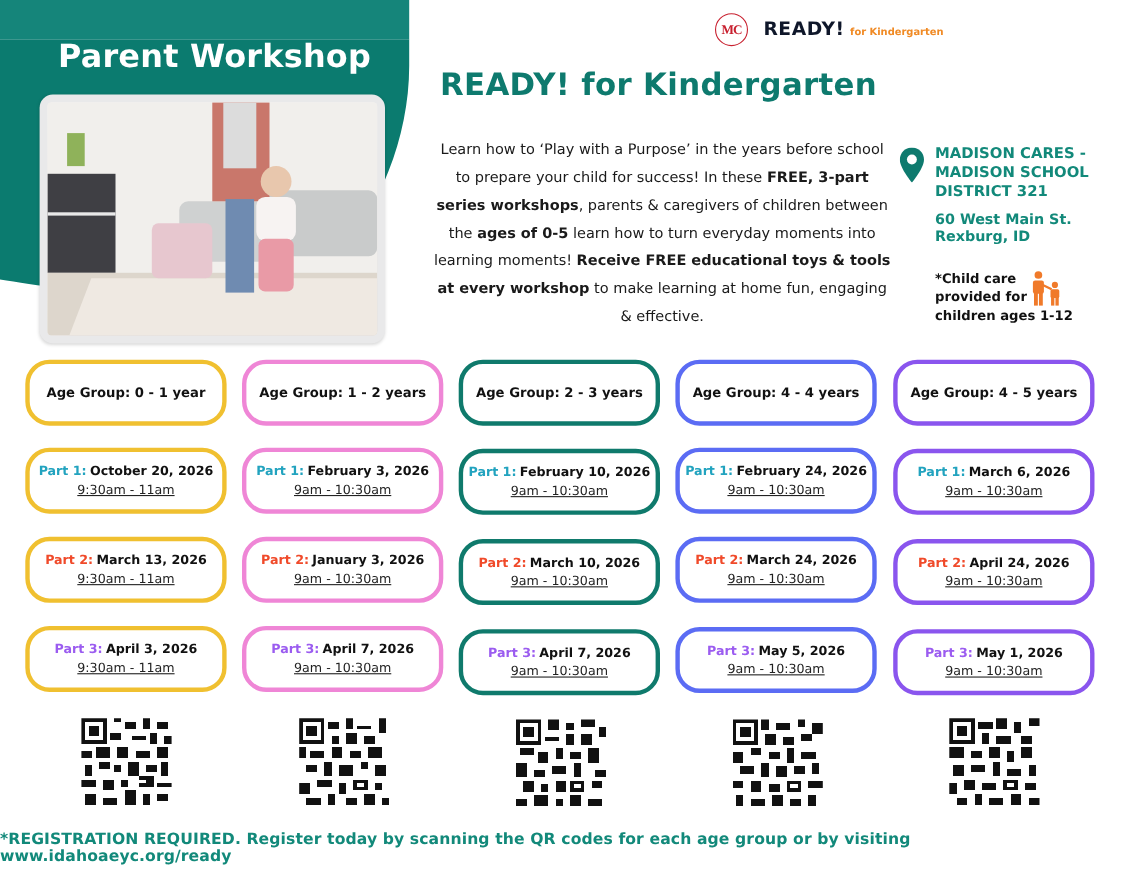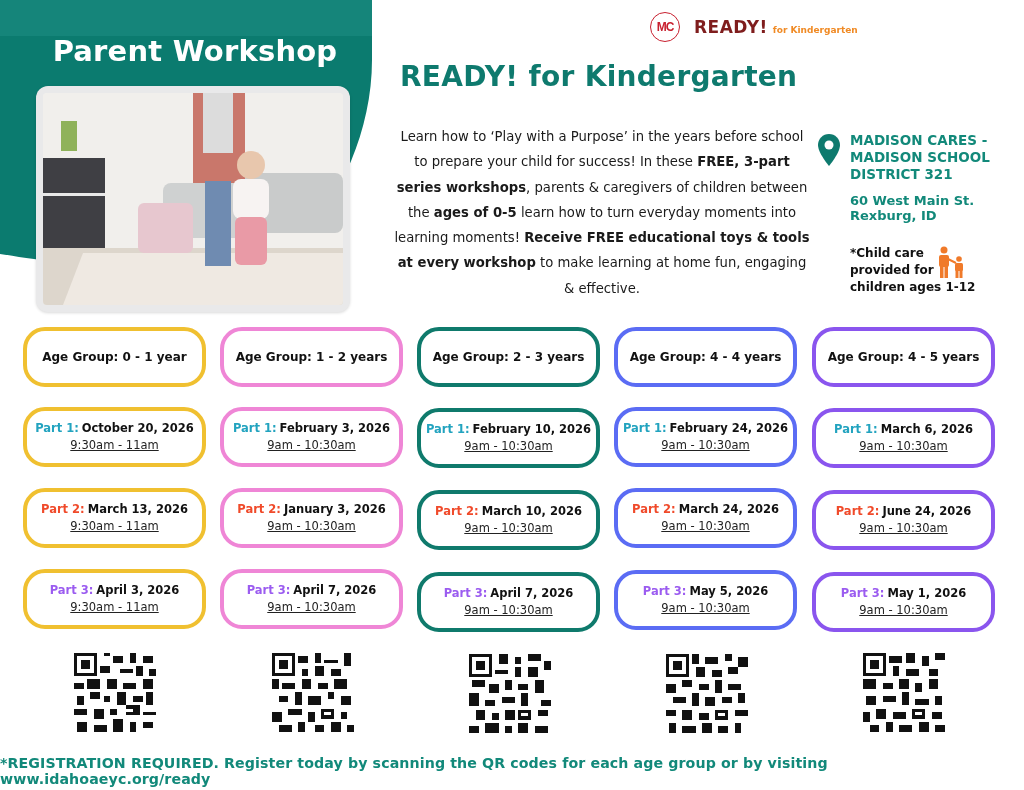--- a/index.html
+++ b/index.html
@@ -20,30 +20,30 @@
   }
   .photo {
     width: 100%; height: 100%; border-radius: 4px; overflow: hidden; position: relative;
     background: linear-gradient(180deg, #f3f1ef 0%, #ebe8e4 60%, #e4ded6 100%);
   }
 
   
   .logos { position: absolute; top: 10px; left: 650px; height: 34px; display: flex; align-items: center; }
   .logo-mc {
     width: 30px; height: 30px; border: 1.5px solid #c8202f; border-radius: 50%;
-    color: #c8202f; font-family: Liberation Sans, sans-serif; font-weight: bold; font-size: 12px;
+    color: #c8202f; font-family: Liberation Serif, serif; font-weight: bold; font-size: 12px;
     display: flex; align-items: center; justify-content: center; letter-spacing: -1px;
   }
   .logo-idaeyc { display: flex; align-items: center; margin-left: 16px; }
   .puzzle { width: 18px; height: 18px; border-radius: 50%; overflow: hidden; display: grid; grid-template-columns: 1fr 1fr; }
   .puzzle span { display: block; }
   .idaeyc-word { font-weight: bold; font-size: 17px; color: #6a2c8f; margin-left: 3px; letter-spacing: -0.5px; }
   .idaeyc-sub { font-size: 5.5px; color: #777; margin-left: 6px; line-height: 1.3; width: 80px; }
   .logo-ready { display: flex; align-items: baseline; margin-left: 14px; }
-  .ready-word { font-weight: bold; font-size: 17px; color: #7f1d1d; letter-spacing: 0.5px; }
+  .ready-word { font-weight: bold; font-size: 17px; color: #0f172a; letter-spacing: 0.5px; }
   .ready-for { font-weight: bold; font-size: 9px; color: #f08a24; margin-left: 5px; }
 
   .main-title {
     position: absolute; left: 400px; top: 60px; width: 600px;
     font-size: 28px; font-weight: bold; color: #0e7a6e; letter-spacing: 0.3px;
   }
 
   .intro {
     position: absolute; left: 393px; top: 124px; width: 418px;
     text-align: center; font-size: 13.2px; line-height: 25.3px; color: #1a1a1a;
@@ -216,21 +216,21 @@
     </div>
   </div>
 
   <div class="col" style="left:789px">
     <div class="card age" style="top:0; border-color:#8a55ee">Age Group:  4 - 5 years</div>
     <div class="card" style="top:81px; border-color:#8a55ee">
       <div class="part-line"><span class="part-label p1">Part 1:</span><span>March 6, 2026</span></div>
       <div class="time-line">9am - 10:30am</div>
     </div>
     <div class="card" style="top:163px; border-color:#8a55ee">
-      <div class="part-line"><span class="part-label p2">Part 2:</span><span>June 24, 2026</span></div>
+      <div class="part-line"><span class="part-label p2">Part 2:</span><span>April 24, 2026</span></div>
       <div class="time-line">9am - 10:30am</div>
     </div>
     <div class="card" style="top:245px; border-color:#8a55ee">
       <div class="part-line"><span class="part-label p3">Part 3:</span><span>May 1, 2026</span></div>
       <div class="time-line">9am - 10:30am</div>
     </div>
   </div>
 </div>
 
 <svg class="qr" style="left:74px; top:653px" viewBox="0 0 25 25" shape-rendering="crispEdges">

